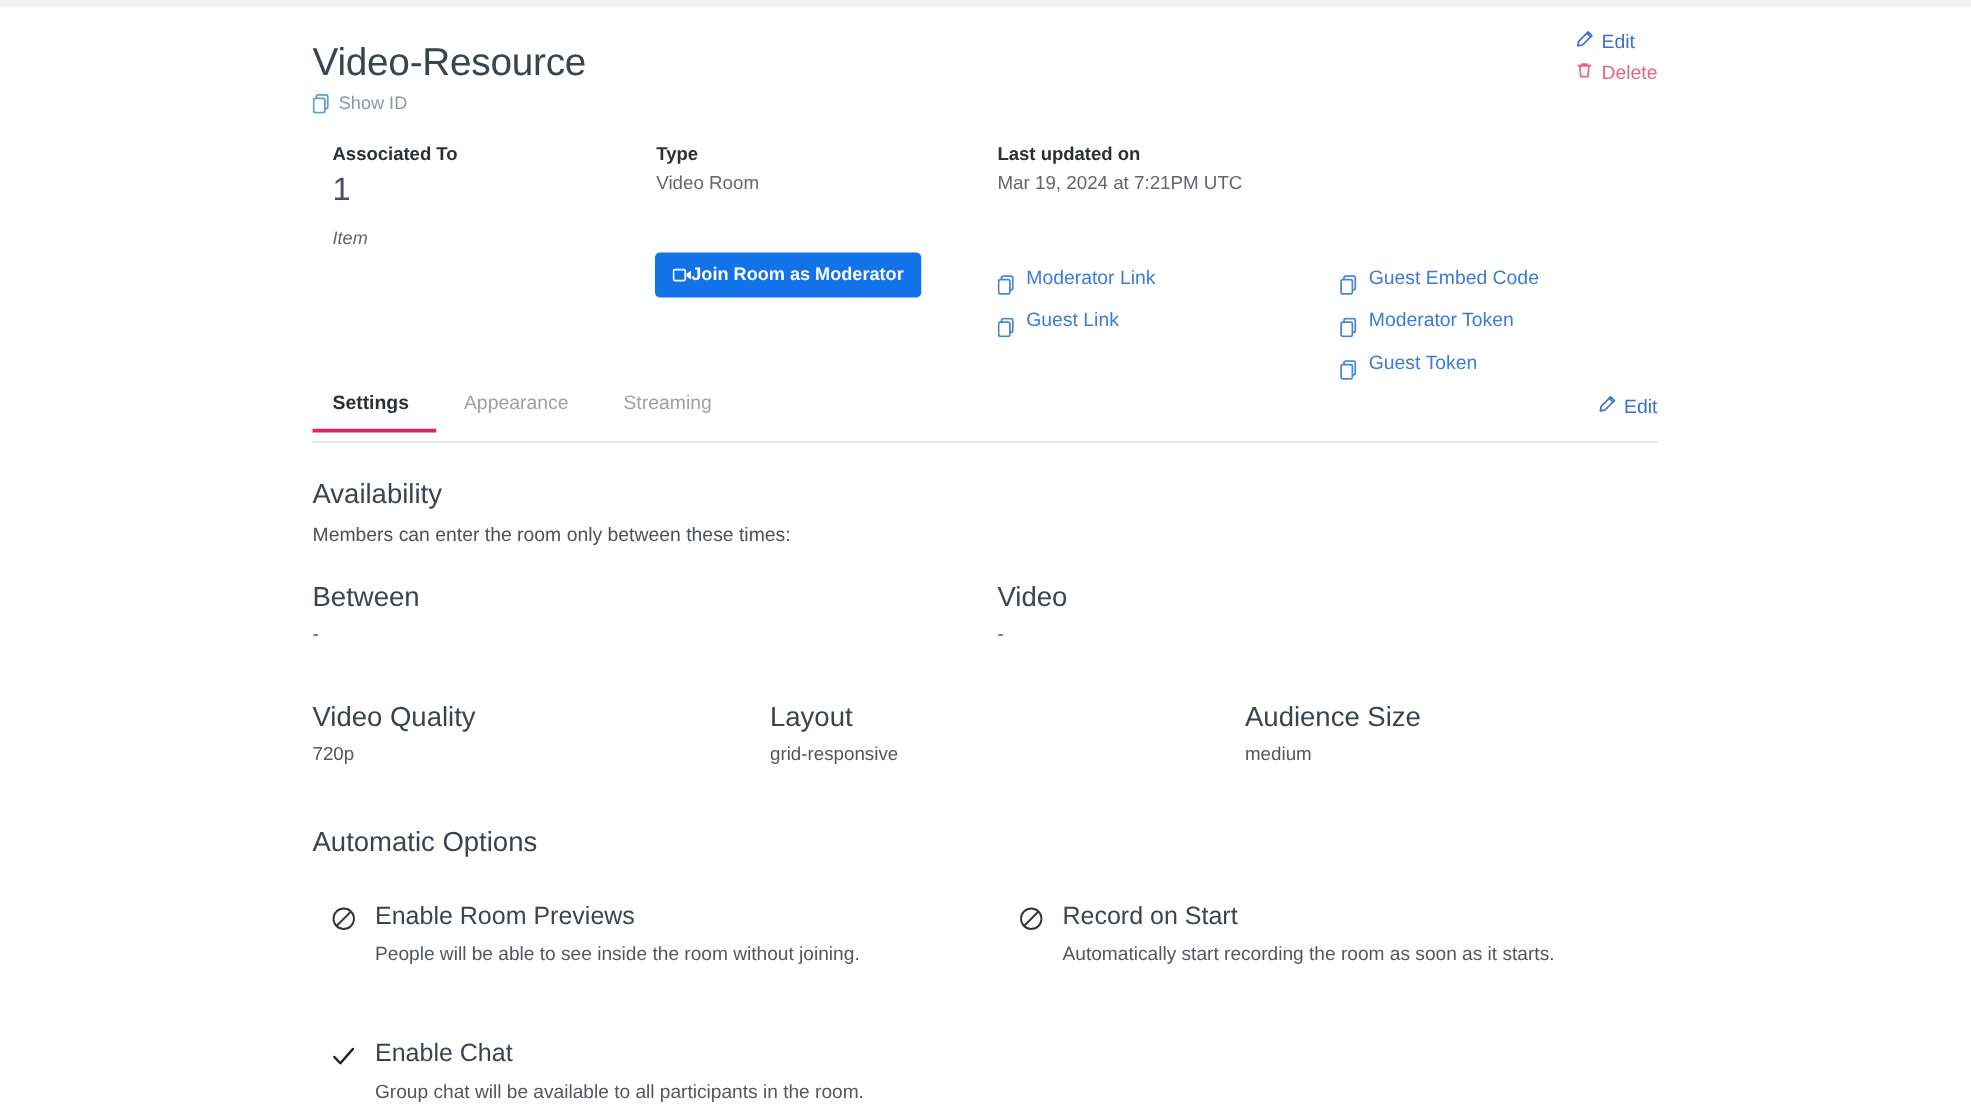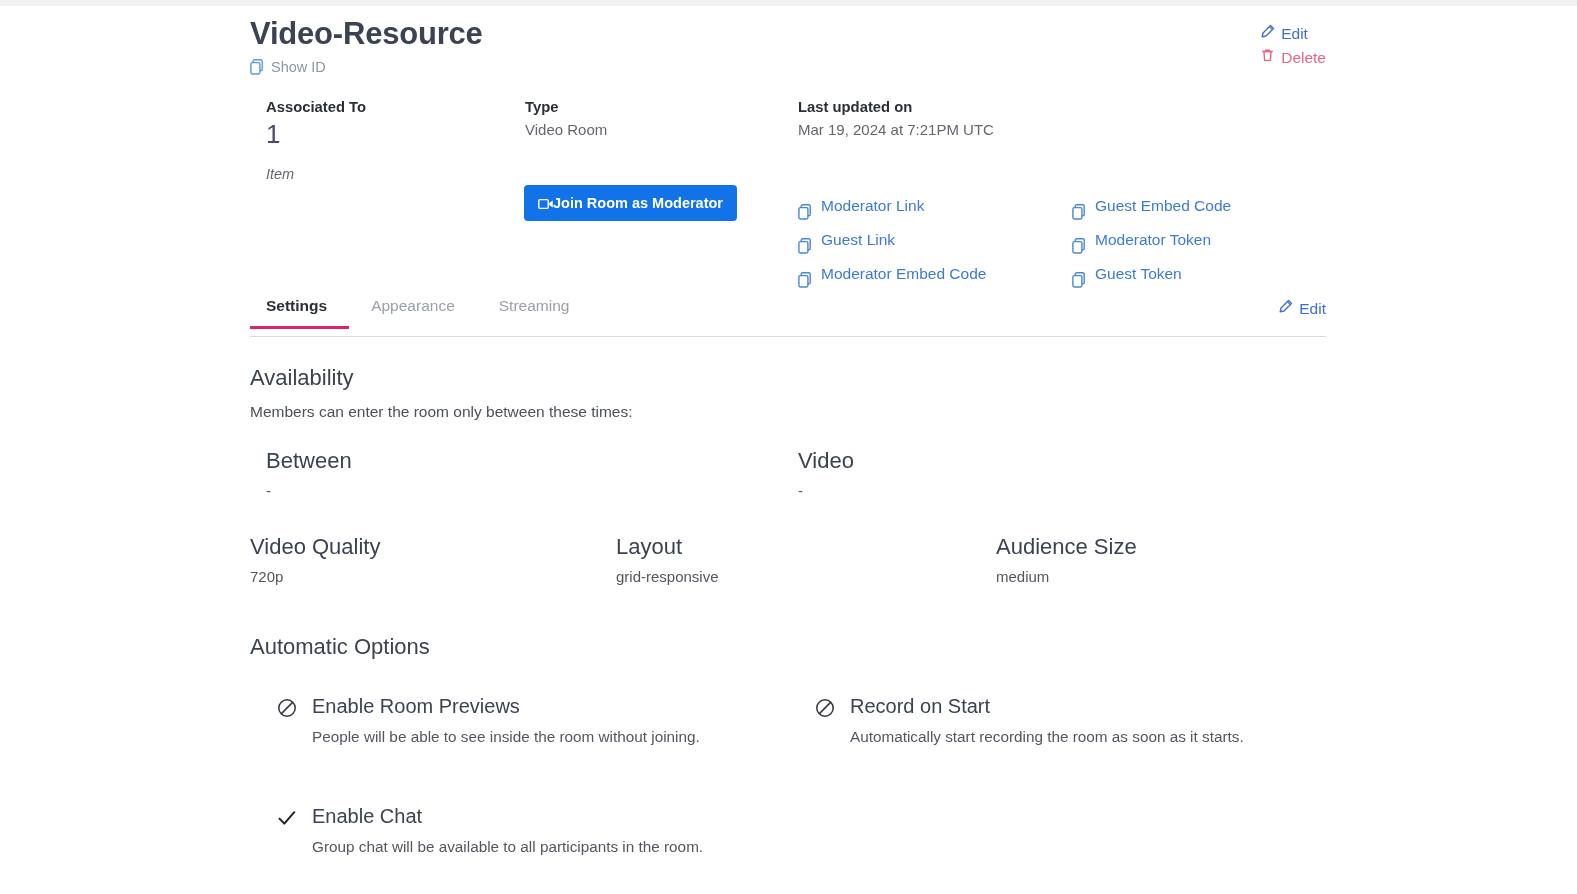--- a/index.html
+++ b/index.html
@@ -18,24 +18,24 @@
     position: absolute;
     left: 250px;
     top: 0;
     width: 1076px;
   }
 
   
   .header-row { position: relative; }
   .title {
     font-size: 31px;
-    font-weight: 700;
+    font-weight: 400;
     color: #3b4252;
     letter-spacing: -0.2px;
-    padding-top: 8px;
+    padding-top: 24px;
     line-height: 40px;
   }
   .showid {
     display: inline-flex;
     align-items: center;
     gap: 7px;
     margin-top: 5px;
     color: #8e96a3;
     font-size: 14.5px;
     cursor: pointer;
@@ -191,38 +191,38 @@
     font-size: 22px;
     font-weight: 400;
     color: #3b4252;
     line-height: 30px;
   }
   .pair-value {
     font-size: 15px;
     color: #52575f;
     margin-top: 6px;
   }
-  .p-between { left: 16px; }
+  .p-between { left: 0; }
   .p-until { left: 548px; }
   .p-quality { left: 0; }
   .p-layout { left: 366px; }
   .p-audience { left: 746px; }
 
-  .settings-row { position: relative; margin-top: 24px; height: 70px; }
+  .settings-row { position: relative; margin-top: 34px; height: 70px; }
 
   
   .opts { position: relative; margin-top: 30px; }
   .opt-grid { position: relative; margin-top: 31px; }
   .opt {
     position: absolute;
     display: flex;
     gap: 14px;
     width: 480px;
   }
-  .opt-l { left: 26px; }
+  .opt-l { left: 14px; }
   .opt-r { left: 564px; }
   .opt-r1 { top: 0; }
   .opt-r2 { top: 110px; }
   .opt-ico {
     flex: 0 0 auto;
     width: 22px;
     height: 22px;
     margin-top: 4px;
   }
   .opt-title {
@@ -322,29 +322,20 @@
         </div>
         <div class="copy-link">
           <span class="copy-ico">
             <svg viewBox="0 0 14 16" width="14" height="16">
               <rect x="3.2" y="0.8" width="9" height="11" rx="1.4" fill="none" stroke="#4a86d8" stroke-width="1.4"></rect>
               <rect x="0.9" y="3.6" width="9" height="11.4" rx="1.4" fill="#ffffff" stroke="#4a86d8" stroke-width="1.4"></rect>
             </svg>
           </span>
           <span>Guest Link</span>
         </div>
-        <div class="copy-link">
-          <span class="copy-ico">
-            <svg viewBox="0 0 14 16" width="14" height="16">
-              <rect x="3.2" y="0.8" width="9" height="11" rx="1.4" fill="none" stroke="#4a86d8" stroke-width="1.4"></rect>
-              <rect x="0.9" y="3.6" width="9" height="11.4" rx="1.4" fill="#ffffff" stroke="#4a86d8" stroke-width="1.4"></rect>
-            </svg>
-          </span>
-          <span>Moderator Embed Code</span>
-        </div>
       </div>
 
       <div class="link-col link-col-b">
         <div class="copy-link">
           <span class="copy-ico">
             <svg viewBox="0 0 14 16" width="14" height="16">
               <rect x="3.2" y="0.8" width="9" height="11" rx="1.4" fill="none" stroke="#4a86d8" stroke-width="1.4"></rect>
               <rect x="0.9" y="3.6" width="9" height="11.4" rx="1.4" fill="#ffffff" stroke="#4a86d8" stroke-width="1.4"></rect>
             </svg>
           </span>

